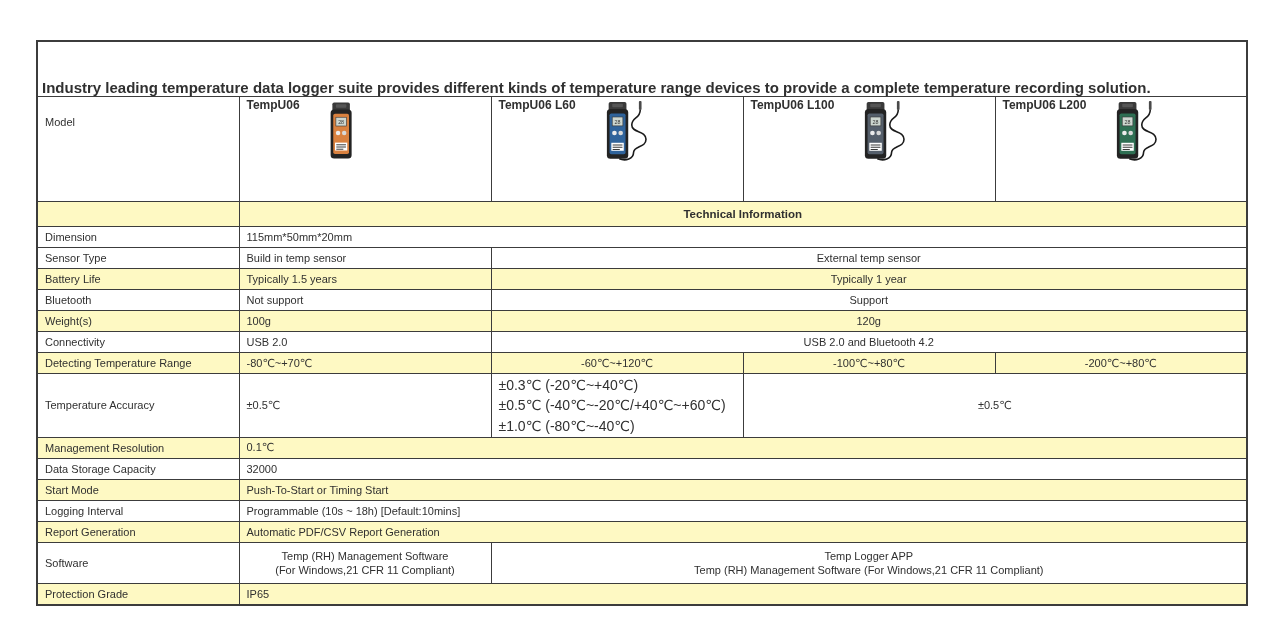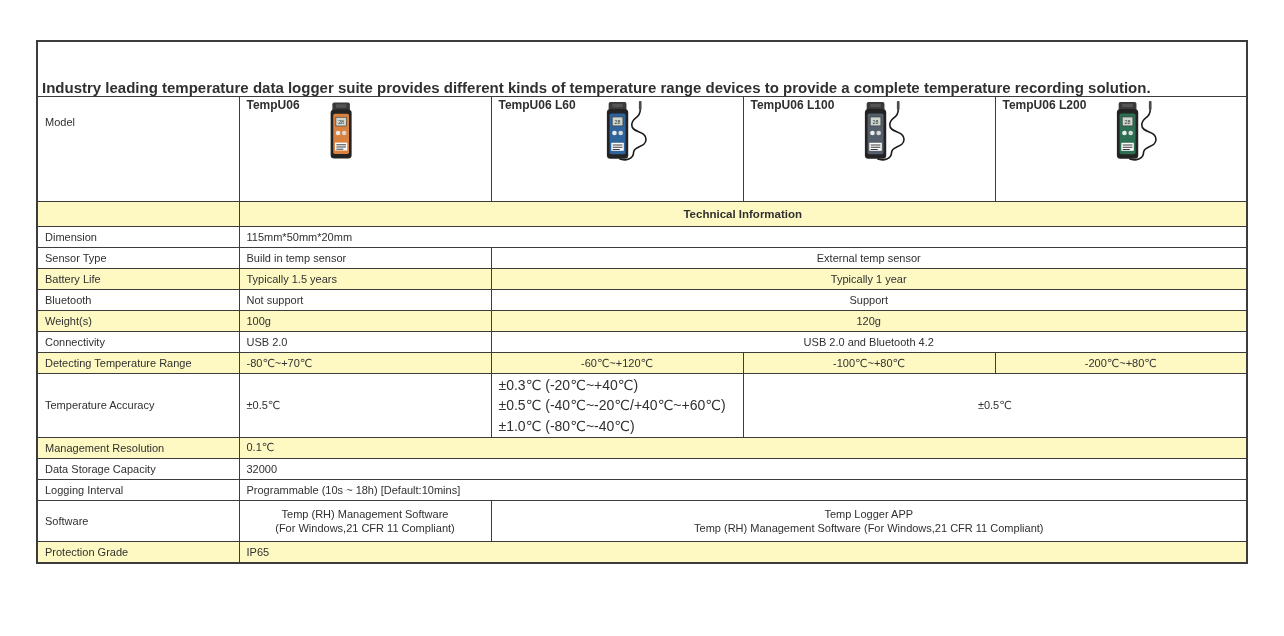--- a/index.html
+++ b/index.html
@@ -195,28 +195,36 @@
   <tr class="shade">
     <td>Management Resolution</td>
     <td colspan="4">0.1℃</td>
   </tr>
 
   <tr>
     <td>Data Storage Capacity</td>
     <td colspan="4">32000</td>
   </tr>
 
+  <tr class="shade">
+    <td>Start Mode</td>
+    <td colspan="4">Push-To-Start or Timing Start</td>
+  </tr>
 
   <tr>
     <td>Logging Interval</td>
     <td colspan="4">Programmable (10s ~ 18h) [Default:10mins]</td>
   </tr>
 
 
 
+  <tr class="shade">
+    <td>Report Generation</td>
+    <td colspan="4">Automatic PDF/CSV Report Generation</td>
+  </tr>
 
   <tr class="software-row">
     <td>Software</td>
     <td class="center">
       <div class="multiline">
         <div>Temp (RH) Management Software</div>
         <div>(For Windows,21 CFR 11 Compliant)</div>
       </div>
     </td>
     <td colspan="3" class="center">

